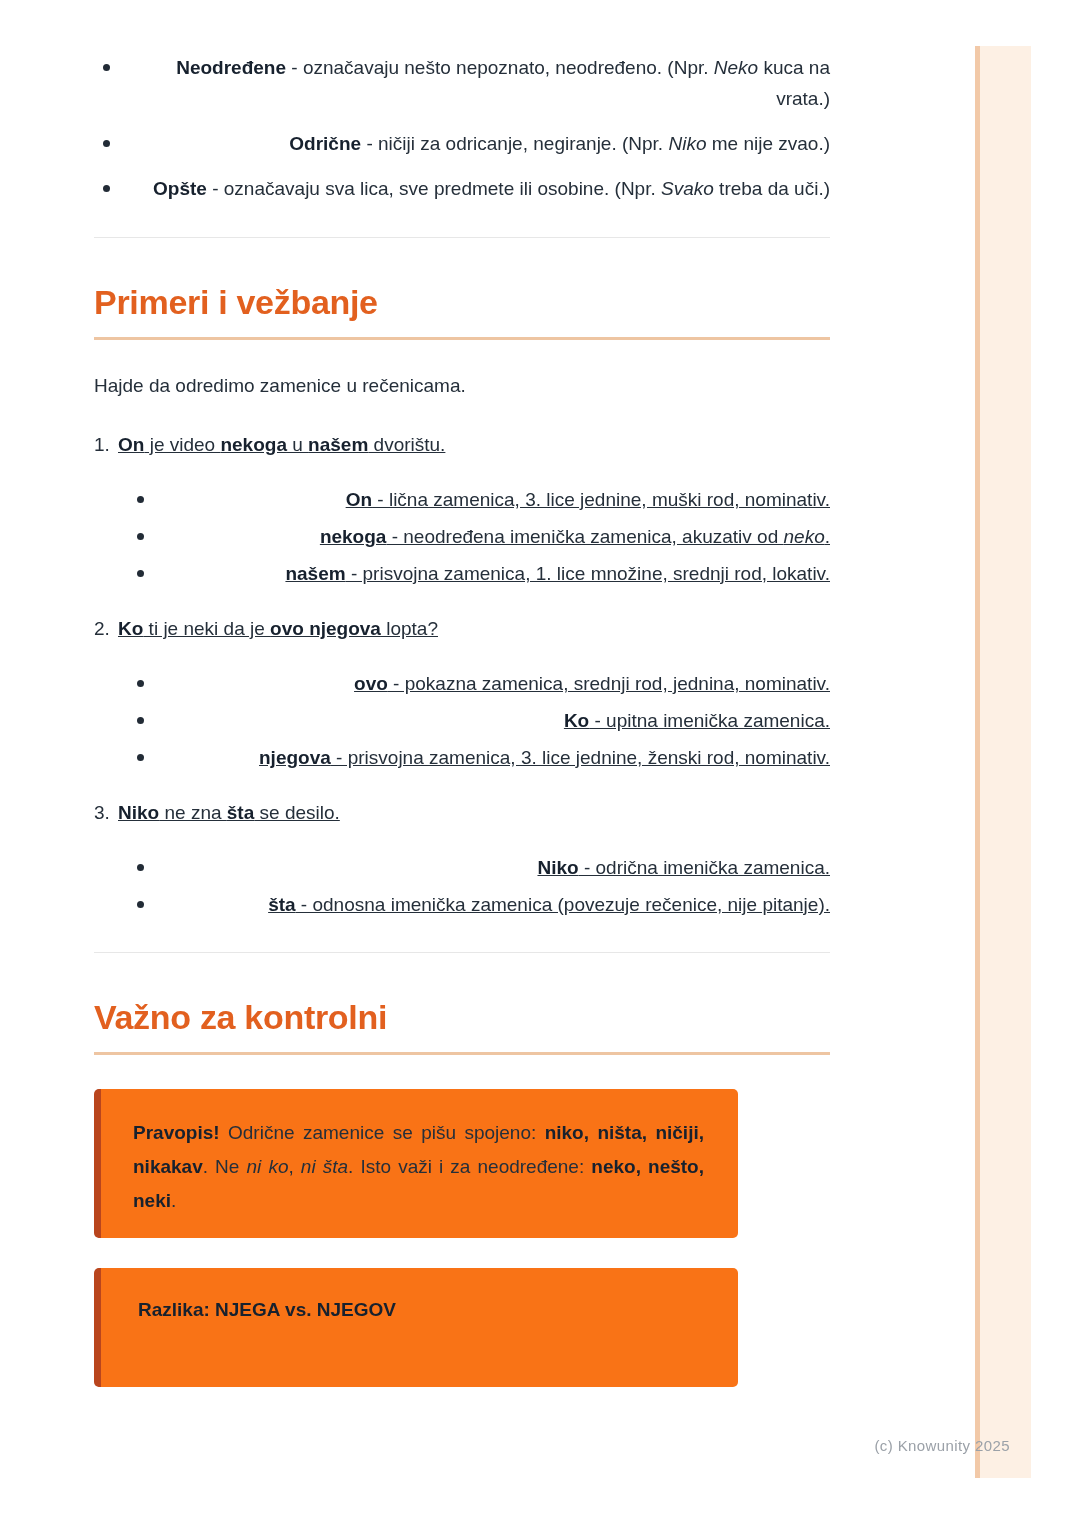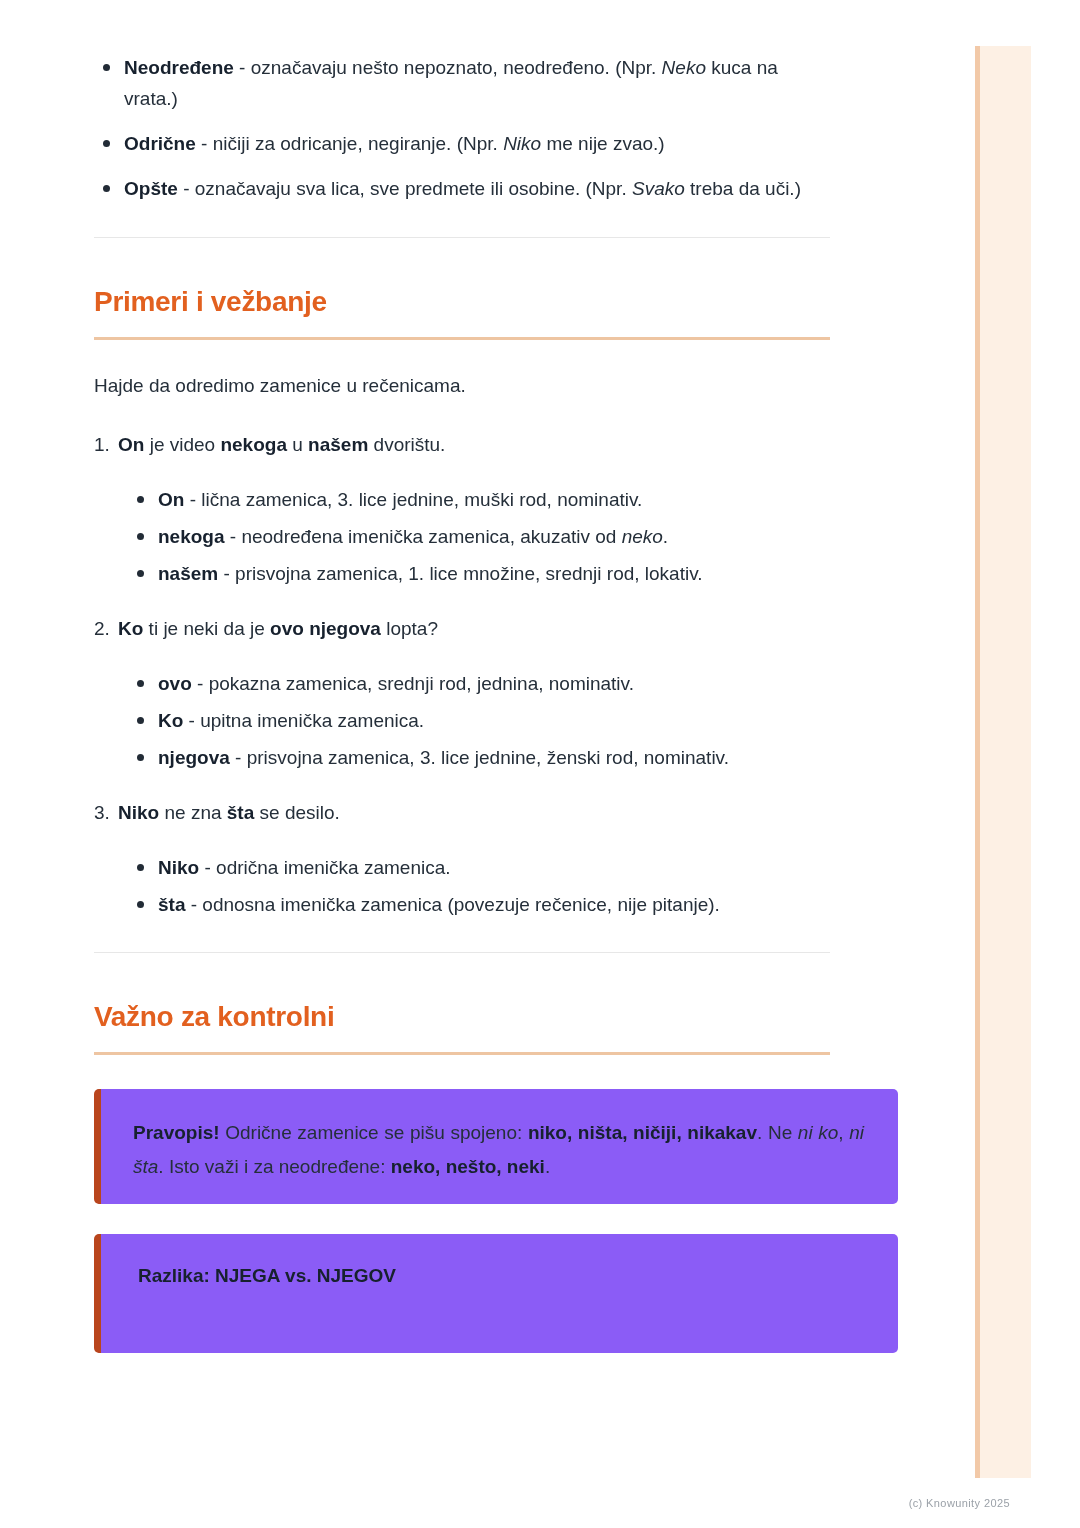--- a/index.html
+++ b/index.html
@@ -7,65 +7,65 @@
   body {
     width:1080px; height:1528px; position:relative; overflow:hidden;
     font-family:"Liberation Sans","DejaVu Sans",sans-serif;
     color:#252f3a; font-size:19px;
   }
   .stripe {
     position:absolute; left:975px; top:46px; width:56px; height:1432px;
     background:#fdf0e4; border-left:5px solid #f2c9a8;
   }
   .footer {
-    position:absolute; top:1497px; right:70px;
-    font-size:11px; color:#9ba1a8; letter-spacing:0.4px;
+    position:absolute; top:1437px; right:70px;
+    font-size:15px; color:#9ba1a8; letter-spacing:0.4px;
   }
   .content { position:absolute; left:94px; top:0; width:736px; }
 
   
-  ul.blist { list-style:none; }
+  ul.blist { list-style:none;text-align:right; }
   ul.blist > li { position:relative; line-height:31px; }
   ul.blist > li::before {
     content:""; position:absolute; width:7px; height:7px; border-radius:50%;
     background:#222b36; top:12px;
   }
   ul.top { margin-top:52px; }
   ul.top > li { padding-left:30px; }
   ul.top > li::before { left:9px; }
   ul.top > li + li { margin-top:14px; }
 
   hr.rule { border:none; border-top:1px solid #e7e7e7; }
   .rule-1 { margin-top:33px; }
   .rule-2 { margin-top:32px; }
 
   h2 {
-    margin-top:44px; font-size:28px; line-height:40px; font-weight:700;
+    margin-top:44px; font-size:34px; line-height:40px; font-weight:700;
     color:#e2601f; letter-spacing:-0.3px;
     padding-bottom:15px; border-bottom:3px solid #eec5a2;
   }
   p.lead { margin-top:30px; line-height:31px; }
 
   
   ol.nlist { list-style:none; counter-reset:ex; margin-top:28px; }
-  ol.nlist > li { counter-increment:ex; position:relative; padding-left:24px; }
+  ol.nlist > li { counter-increment:ex; position:relative; padding-left:24px;text-decoration:underline; }
   ol.nlist > li + li { margin-top:24px; }
   ol.nlist > li > .sentence { line-height:31px; }
   ol.nlist > li::before {
     content:counter(ex) "."; position:absolute; left:0; top:0; line-height:31px;
   }
   ul.sub { margin-top:24px; }
   ul.sub > li { padding-left:40px; }
   ul.sub > li::before { left:19px; }
   ul.sub > li + li { margin-top:6px; }
 
   
   .callout {
-    background:#8b5cf6; border-left:7px solid #b9451d; border-radius:5px;
-    width:804px;
+    background:#f97316; border-left:7px solid #b9451d; border-radius:5px;
+    width:644px;
   }
   .callout-1 { margin-top:34px; padding:27px 34px 20px 32px; }
   .callout-1 .body { line-height:34px; text-align:justify; }
   .callout-2 { margin-top:30px; padding:26px 34px 62px 37px; }
   .callout-title { font-weight:700; color:#17212e; line-height:31px; }
   ul.sub2 { margin-top:5px; }
   ul.sub2 > li { padding-left:36px; line-height:32px; }
   ul.sub2 > li::before { left:13px; top:13px; }
 
   .b { font-weight:700; color:#17212e; }

